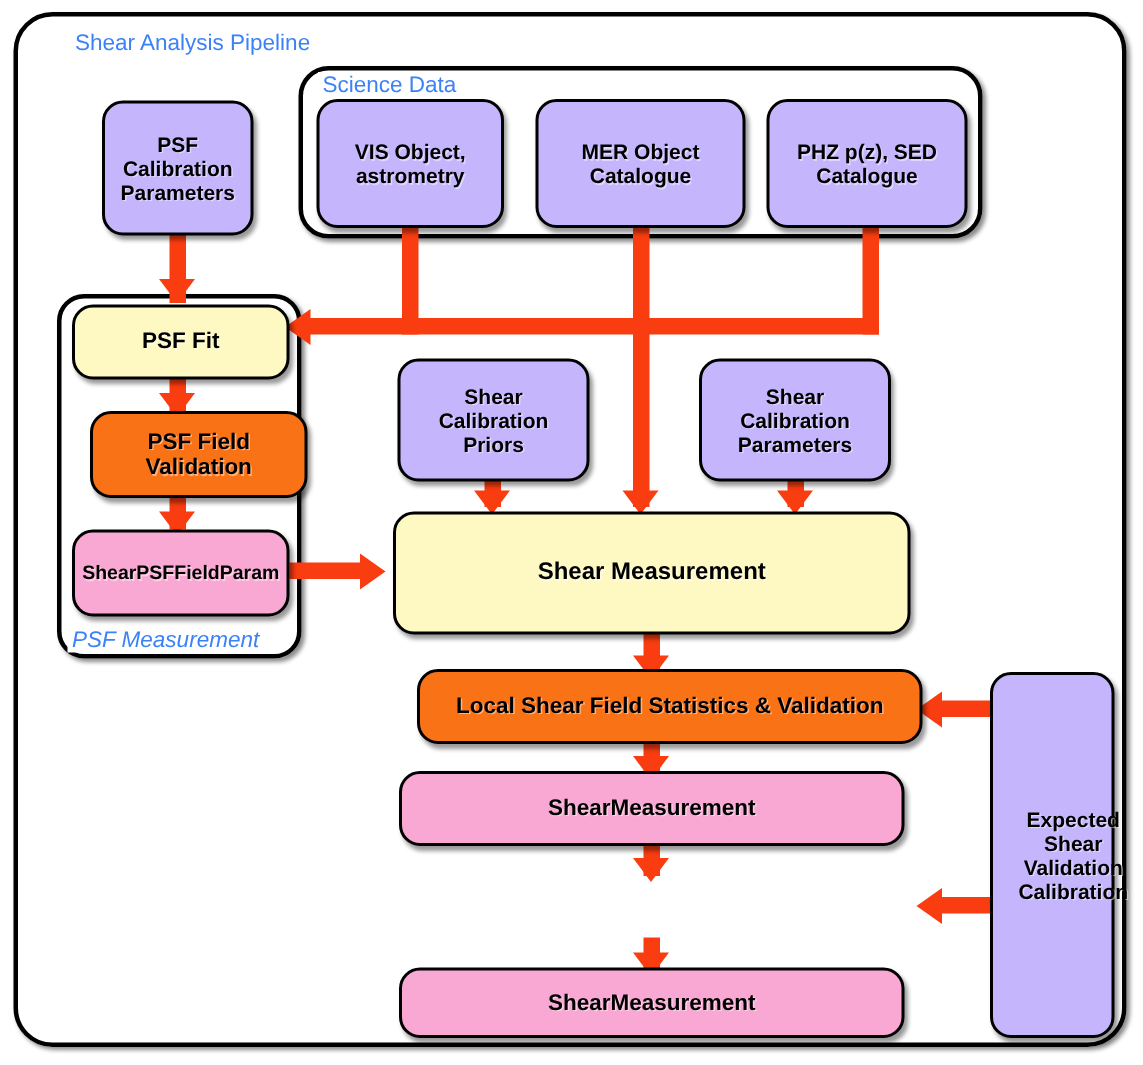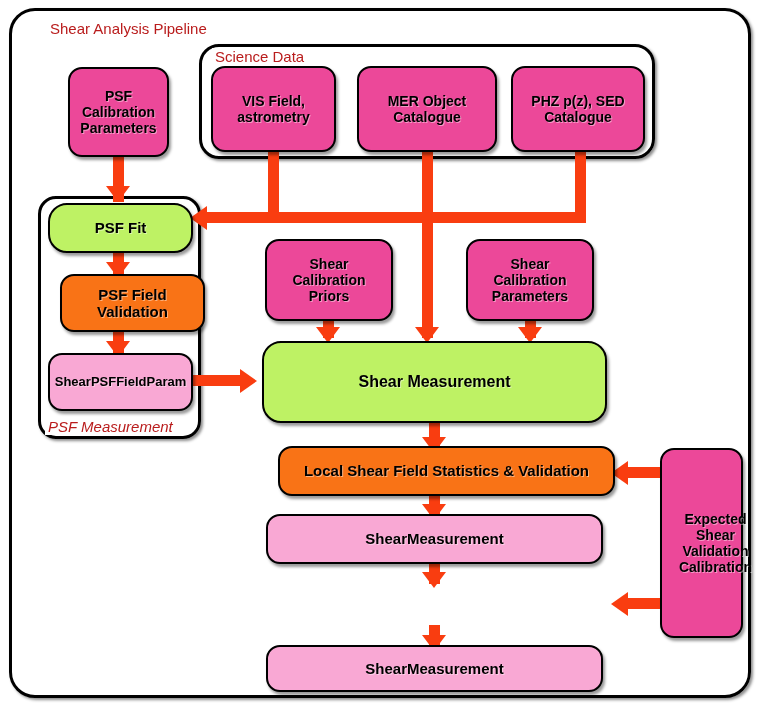--- a/index.html
+++ b/index.html
@@ -22,21 +22,21 @@
   .group {
     position: absolute;
     box-sizing: border-box;
     border: 3px solid #000000;
     border-radius: 22px;
     background: transparent;
     box-shadow: 2px 2px 3px rgba(0,0,0,0.45);
   }
   .group-label {
     position: absolute;
-    color: #b91c1c;
+    color: #3b82f6;
     font-size: 15px;
     font-family: "Liberation Sans", sans-serif;
     white-space: nowrap;
     background: #ffffff;
     padding: 0 3px;
   }
 
   
   .node {
     position: absolute;
@@ -50,22 +50,22 @@
     color: #000000;
     font-family: "Liberation Sans", sans-serif;
     font-weight: 600;
     line-height: 1.16;
     box-shadow: 2px 3px 3px rgba(0,0,0,0.40);
     text-shadow: 1px 1px 0 rgba(255,255,255,0.45);
     padding: 2px 4px;
     z-index: 5;
   }
   .node span { display: block; }
-  .n-purple { background: #ec4899; }
-  .n-cyan   { background: #bef264; border-radius: 19px; }
+  .n-purple { background: #c4b5fd; }
+  .n-cyan   { background: #fef9c3; }
   .n-blue   { background: #f97316; margin-left: 12px; }
   .n-green  { background: #f9a8d4; }
 
   
   .conn {
     position: absolute;
     background: #f93d10;
     z-index: 2;
   }
   .arrow {
@@ -153,21 +153,21 @@
   <div class="node n-purple" style="left:68px; top:67px; width:101px; height:90px; font-size:14px;">
     <div>
       <span>PSF</span>
       <span>Calibration</span>
       <span>Parameters</span>
     </div>
   </div>
 
   <div class="node n-purple" style="left:211px; top:66px; width:125px; height:86px; font-size:14px;">
     <div>
-      <span>VIS Field,</span>
+      <span>VIS Object,</span>
       <span>astrometry</span>
     </div>
   </div>
 
   <div class="node n-purple" style="left:357px; top:66px; width:140px; height:86px; font-size:14px;">
     <div>
       <span>MER Object</span>
       <span>Catalogue</span>
     </div>
   </div>
@@ -232,21 +232,21 @@
       </div>
   </div>
 
 
   <div class="node n-green" style="left:266px; top:645px; width:337px; height:47px; font-size:15px;">
     <div>
         <span>ShearMeasurement</span>
       </div>
   </div>
 
-  <div class="node n-purple" style="left:660px; top:448px; width:83px; height:190px; font-size:14px;padding-left:32px;">
+  <div class="node n-purple" style="left:660px; top:448px; width:83px; height:244px; font-size:14px;padding-left:32px;">
     <div>
       <span>Expected</span>
       <span>Shear</span>
       <span>Validation</span>
       <span>Calibration</span>
     </div>
   </div>
 
 </div>
 

